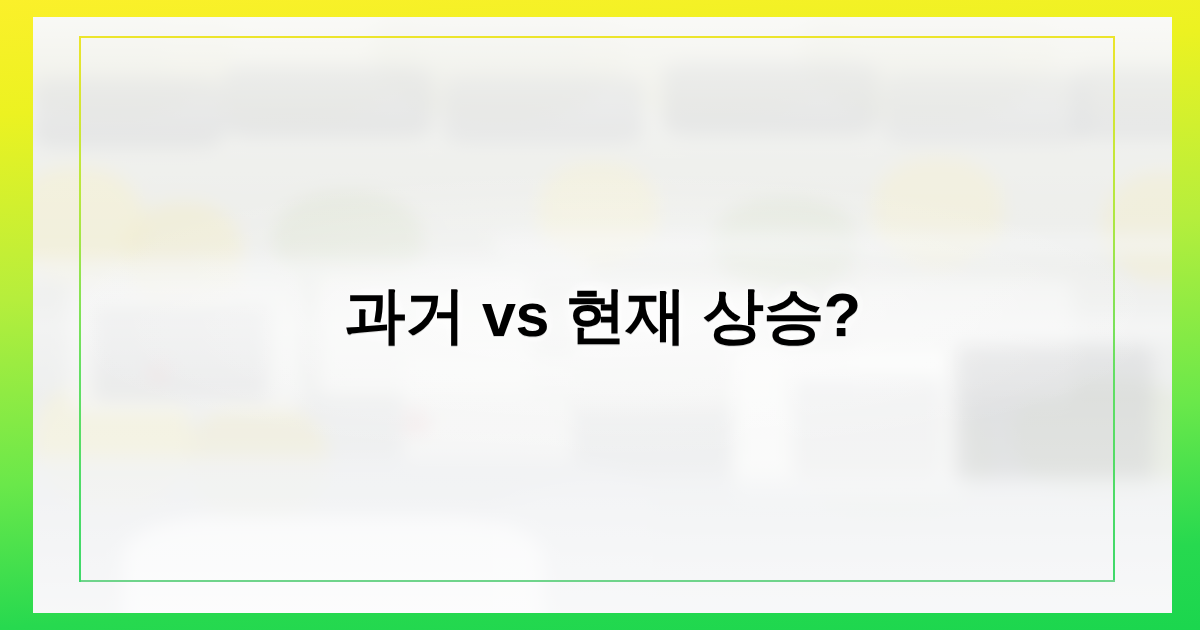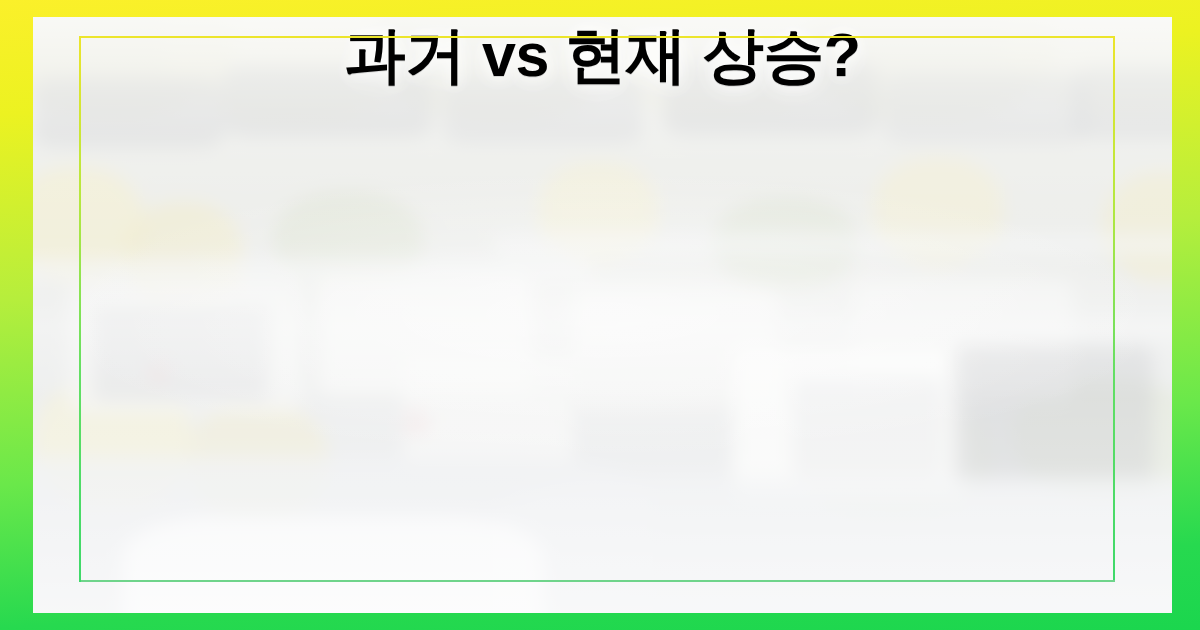--- a/index.html
+++ b/index.html
@@ -110,21 +110,21 @@
   
   #headline {
     position: absolute;
     left: 0;
     top: 0;
     width: 1139px;
     height: 596px;
     display: flex;
     flex-direction: column;
     align-items: center;
-    justify-content: flex-start;
+    justify-content: center;
     text-align: center;
     pointer-events: none;
   }
   #headline .line {
     display: block;
     font-size: 61px;
     font-weight: 700;
     line-height: 1.26;
     letter-spacing: -0.5px;
     color: #000000;

